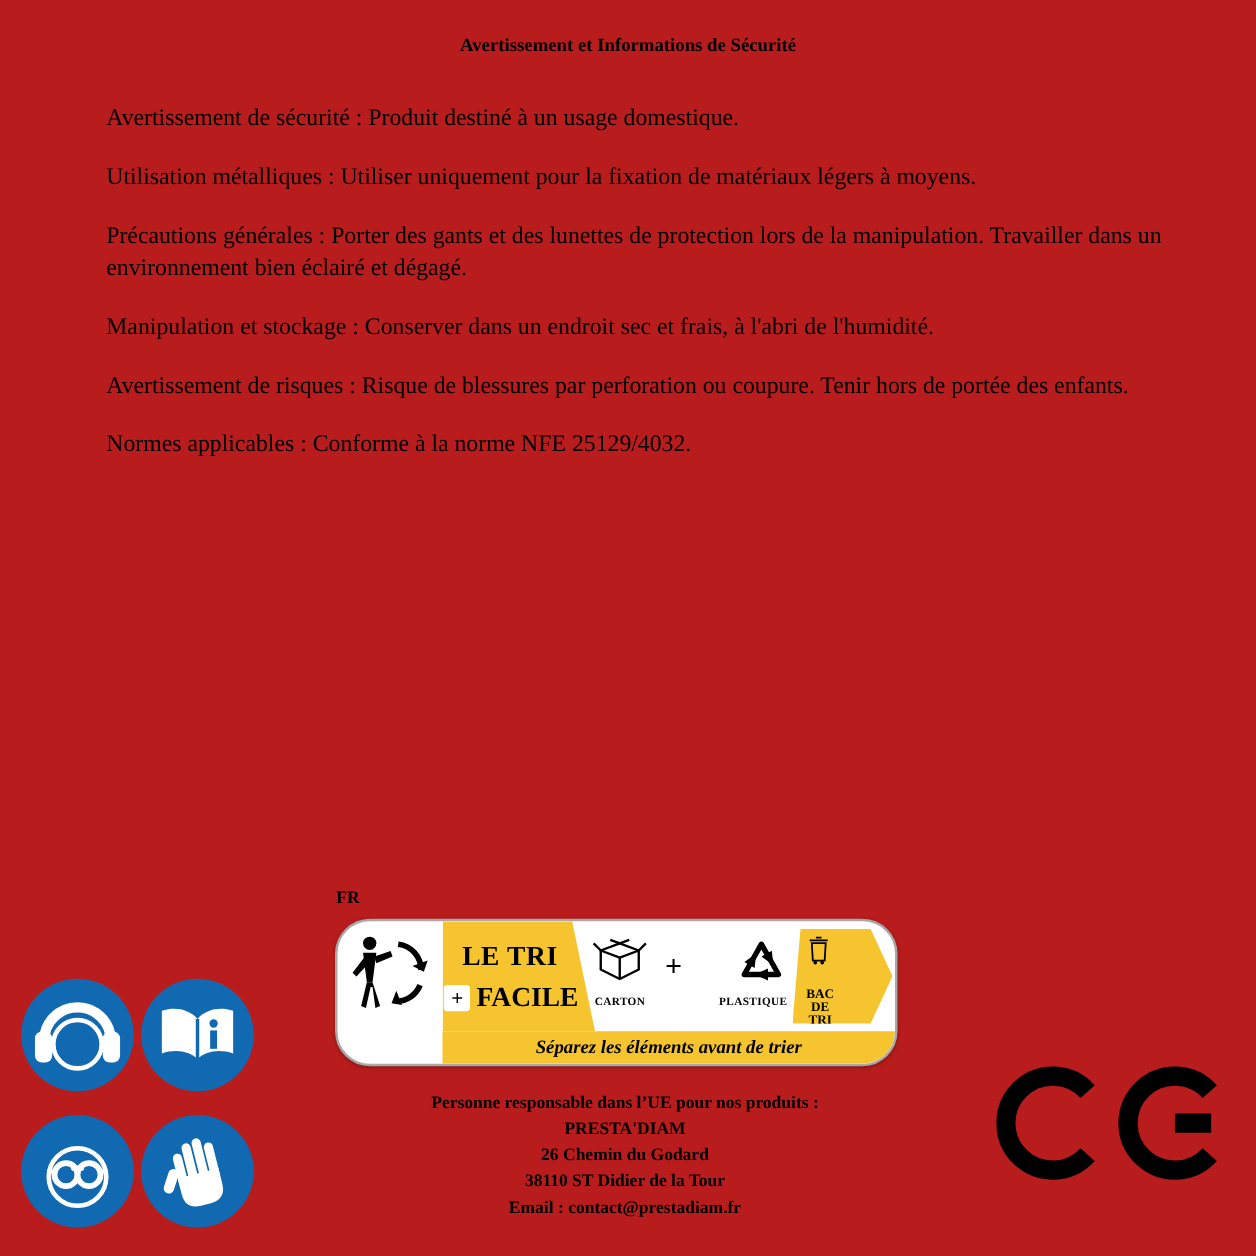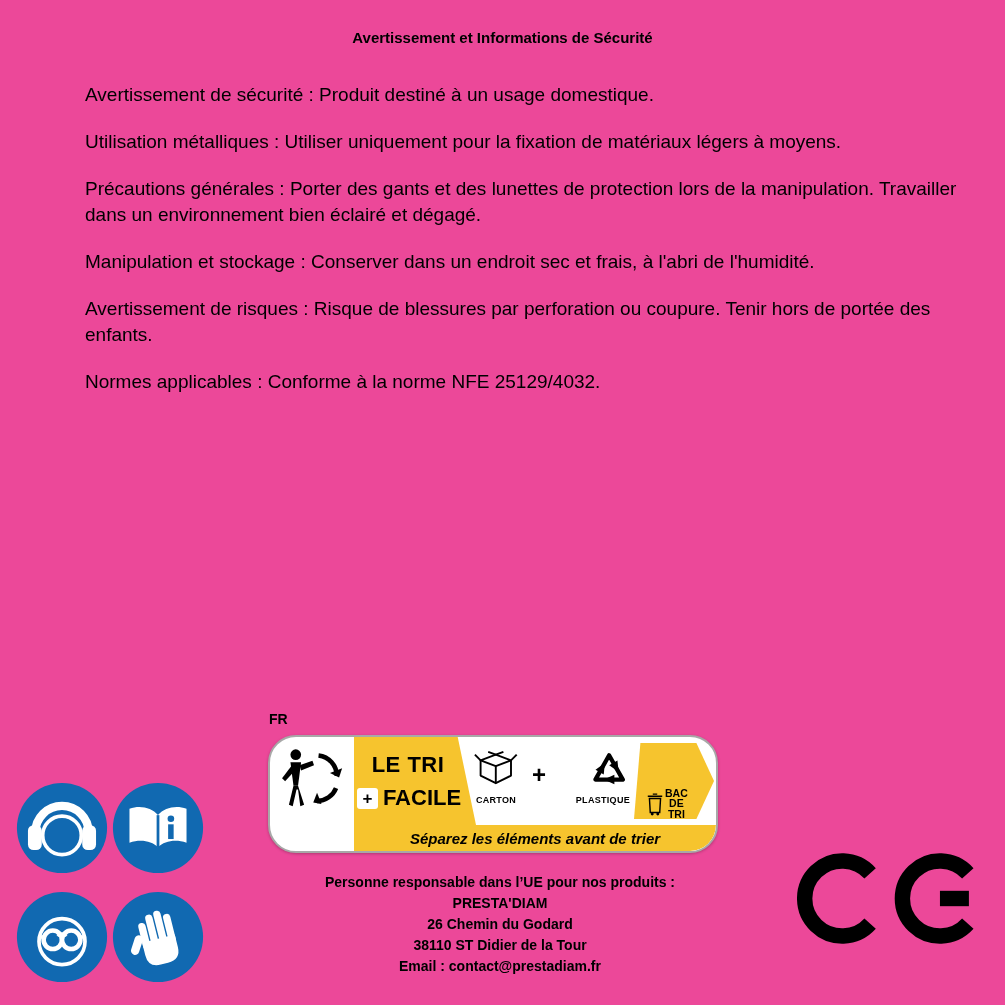--- a/index.html
+++ b/index.html
@@ -1,21 +1,21 @@
 <!DOCTYPE html>
 <html style="--mandatory-blue: #1169b1; --label-yellow: #f6c42e;"><head>
 <meta charset="utf-8">
 <style>
   :root{
     --mandatory-blue:#1169b1;
     --label-yellow:#f6c42e;
   }
   *{margin:0;padding:0;box-sizing:border-box;}
   body{background:#fff;font-family:"Liberation Sans",sans-serif;color:#000;}
-  .page{position:relative;width:1005px;height:1005px;background:#ec4899;overflow:hidden;}
+  .page{position:relative;width:1005px;height:1005px;background:#b91c1c;overflow:hidden;font-family:Liberation Serif, serif;}
 
   .doc-title{padding-top:29px;text-align:center;font-size:15px;font-weight:bold;}
 
   .content{position:absolute;left:73px;right:38px;top:82px;}
   .content p{font-size:19px;line-height:26px;margin:0 0 21px 12px;}
 
   
   .pictos{position:absolute;left:16px;top:782px;display:grid;
           grid-template-columns:92px 92px;column-gap:4px;row-gap:17px;}
   .picto{width:92px;height:92px;}
@@ -42,21 +42,21 @@
   .facile{font-size:22px;font-weight:bold;}
   .mat{position:absolute;top:12px;width:72px;text-align:center;}
   .mat-carton{left:190px;}
   .mat-plastique{left:288px;text-align:right;}
   .mat svg{height:38px;display:inline-block;}
   .mat-label{font-size:9px;font-weight:bold;letter-spacing:.3px;margin-top:4px;}
   .mat-plus{position:absolute;left:262px;top:24px;font-size:24px;font-weight:bold;}
   .bin-arrow{position:absolute;left:364px;top:6px;width:80px;height:76px;
              background:var(--label-yellow,#f6c42e);
              clip-path:polygon(8% 0,78% 0,100% 50%,78% 100%,0 100%);
-             display:flex;align-items:flex-end;gap:0;padding-left:11px;}
+             display:flex;align-items:flex-start;gap:16px;padding-left:11px;flex-direction:column;}
   .bin-arrow svg{width:20px;height:32px;flex:0 0 auto;}
   .bin-text{font-size:10.5px;font-weight:bold;line-height:10.5px;text-align:center;}
   .strip{position:absolute;left:84px;right:0;top:88px;bottom:0;
          background:var(--label-yellow,#f6c42e);border-radius:0 0 26px 0;
          display:flex;align-items:center;justify-content:center;
          font-style:italic;font-weight:bold;font-size:15px;}
 
   
   .responsible{position:absolute;left:203px;top:872px;width:594px;text-align:center;
                font-weight:bold;font-size:14px;line-height:21px;}

